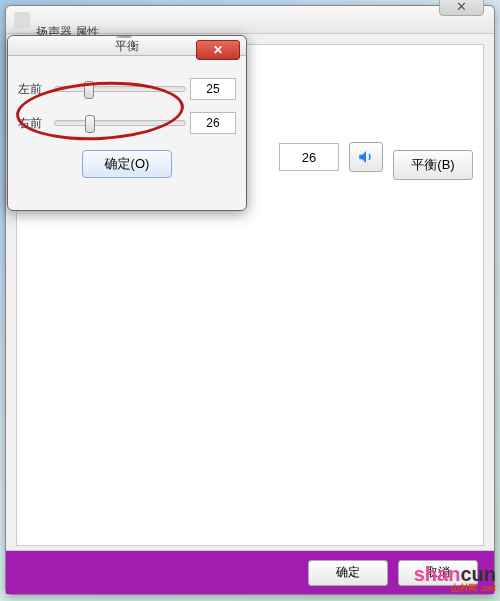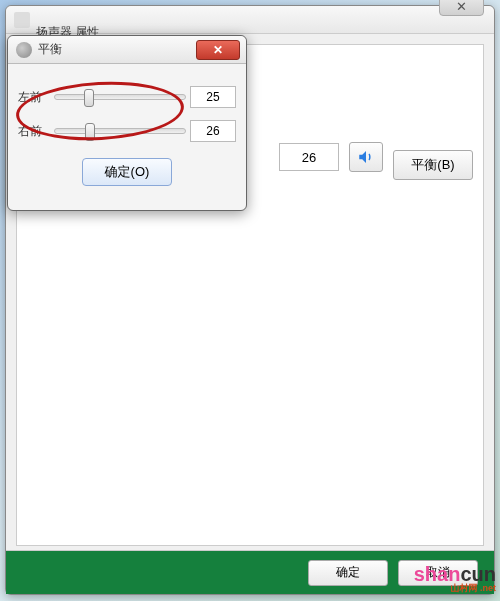--- a/index.html
+++ b/index.html
@@ -8,25 +8,25 @@
   .main-titlebar { height: 28px; background: linear-gradient(#f8f8f8, #e8e8e8); border-bottom: 1px solid #ccc; border-radius: 6px 6px 0 0; display: flex; align-items: center; padding: 0 8px; position: relative; }
   .main-titlebar .icon { width: 16px; height: 16px; background: #ddd; border-radius: 2px; margin-right: 6px; }
   .main-titlebar .title { font-size: 12px; color: #333; margin-top: 26px; }
   .main-close { position: absolute; right: 10px; top: -10px; width: 45px; height: 20px; background: linear-gradient(#e8e8e8, #d0d0d0); border: 1px solid #aaa; border-radius: 0 0 4px 4px; display: flex; align-items: center; justify-content: center; font-size: 13px; color: #555; cursor: pointer; }
   .main-body { position: absolute; left: 10px; top: 38px; right: 10px; bottom: 48px; background: #fff; border: 1px solid #ccc; }
   .main-row { position: absolute; left: 10px; top: 95px; right: 10px; height: 34px; display: flex; align-items: center; justify-content: flex-end; gap: 10px; }
   .val-box { width: 60px; height: 28px; border: 1px solid #bbb; background: #fff; display: flex; align-items: center; justify-content: center; font-size: 13px; }
   .sound-btn { width: 34px; height: 30px; border: 1px solid #aaa; border-radius: 3px; background: linear-gradient(#fdfdfd,#e8e8e8); display: flex; align-items: center; justify-content: center; cursor: pointer; }
   .sound-btn svg { width: 18px; height: 18px; }
   .balance-btn { width: 80px; height: 30px; border: 1px solid #aaa; border-radius: 3px; background: linear-gradient(#fdfdfd,#e8e8e8); font-size: 13px; cursor: pointer; margin-top: 16px; }
-  .bottom-bar { position: absolute; left: 0; right: 0; bottom: 0; height: 44px; background: #15803d; border-top: 1px solid #ccc; display: flex; align-items: center; justify-content: flex-end; padding-right: 16px; gap: 10px; }
+  .bottom-bar { position: absolute; left: 0; right: 0; bottom: 0; height: 44px; background: #a21caf; border-top: 1px solid #ccc; display: flex; align-items: center; justify-content: flex-end; padding-right: 16px; gap: 10px; }
   .bottom-bar button { width: 80px; height: 26px; border: 1px solid #aaa; border-radius: 3px; background: linear-gradient(#fdfdfd,#e8e8e8); font-size: 12px; cursor: pointer; }
   
   .dialog { position: absolute; left: 7px; top: 35px; width: 240px; height: 176px; background: #f4f4f4; border: 1px solid #666; border-radius: 6px; box-shadow: 0 3px 14px rgba(0,0,0,0.4); }
-  .dialog-titlebar { height: 28px; background: linear-gradient(#fafafa,#e6e6e6); border-bottom: 1px solid #bbb; border-radius: 6px 6px 0 0; display: flex; align-items: center; padding: 0 8px; position: relative; }
+  .dialog-titlebar { height: 20px; background: linear-gradient(#fafafa,#e6e6e6); border-bottom: 1px solid #bbb; border-radius: 6px 6px 0 0; display: flex; align-items: center; padding: 0 8px; position: relative; flex-direction: column; }
   .dialog-titlebar .dicon { width: 16px; height: 16px; background: radial-gradient(circle at 6px 6px,#ccc,#888); border-radius: 50%; margin-right: 6px; }
   .dialog-titlebar .dtitle { font-size: 12px; color: #333; }
   .dlg-close { position: absolute; right: 6px; top: 4px; width: 44px; height: 20px; background: linear-gradient(#ea6a5a,#c33a2c); border: 1px solid #8a2a20; border-radius: 3px; display: flex; align-items: center; justify-content: center; color: #fff; font-size: 12px; font-weight: bold; cursor: pointer; }
   .dialog-body { position: relative; padding: 18px 10px 10px; }
   .slider-row { display: flex; align-items: center; gap: 4px; height: 30px; margin-bottom: 4px; }
   .slider-row .lbl { width: 32px; font-size: 12px; color: #333; }
   .track { flex: 1; height: 6px; background: linear-gradient(#ddd,#f0f0f0); border: 1px solid #bbb; border-radius: 3px; position: relative; }
   .thumb { position: absolute; top: -6px; width: 10px; height: 18px; background: linear-gradient(#fafafa,#d8d8d8); border: 1px solid #888; border-radius: 3px; left: 22%; cursor: pointer; }
   .thumb2 { left: 23%; }
   .numbox { width: 46px; height: 22px; border: 1px solid #bbb; background: #fff; display: flex; align-items: center; justify-content: center; font-size: 12px; }

